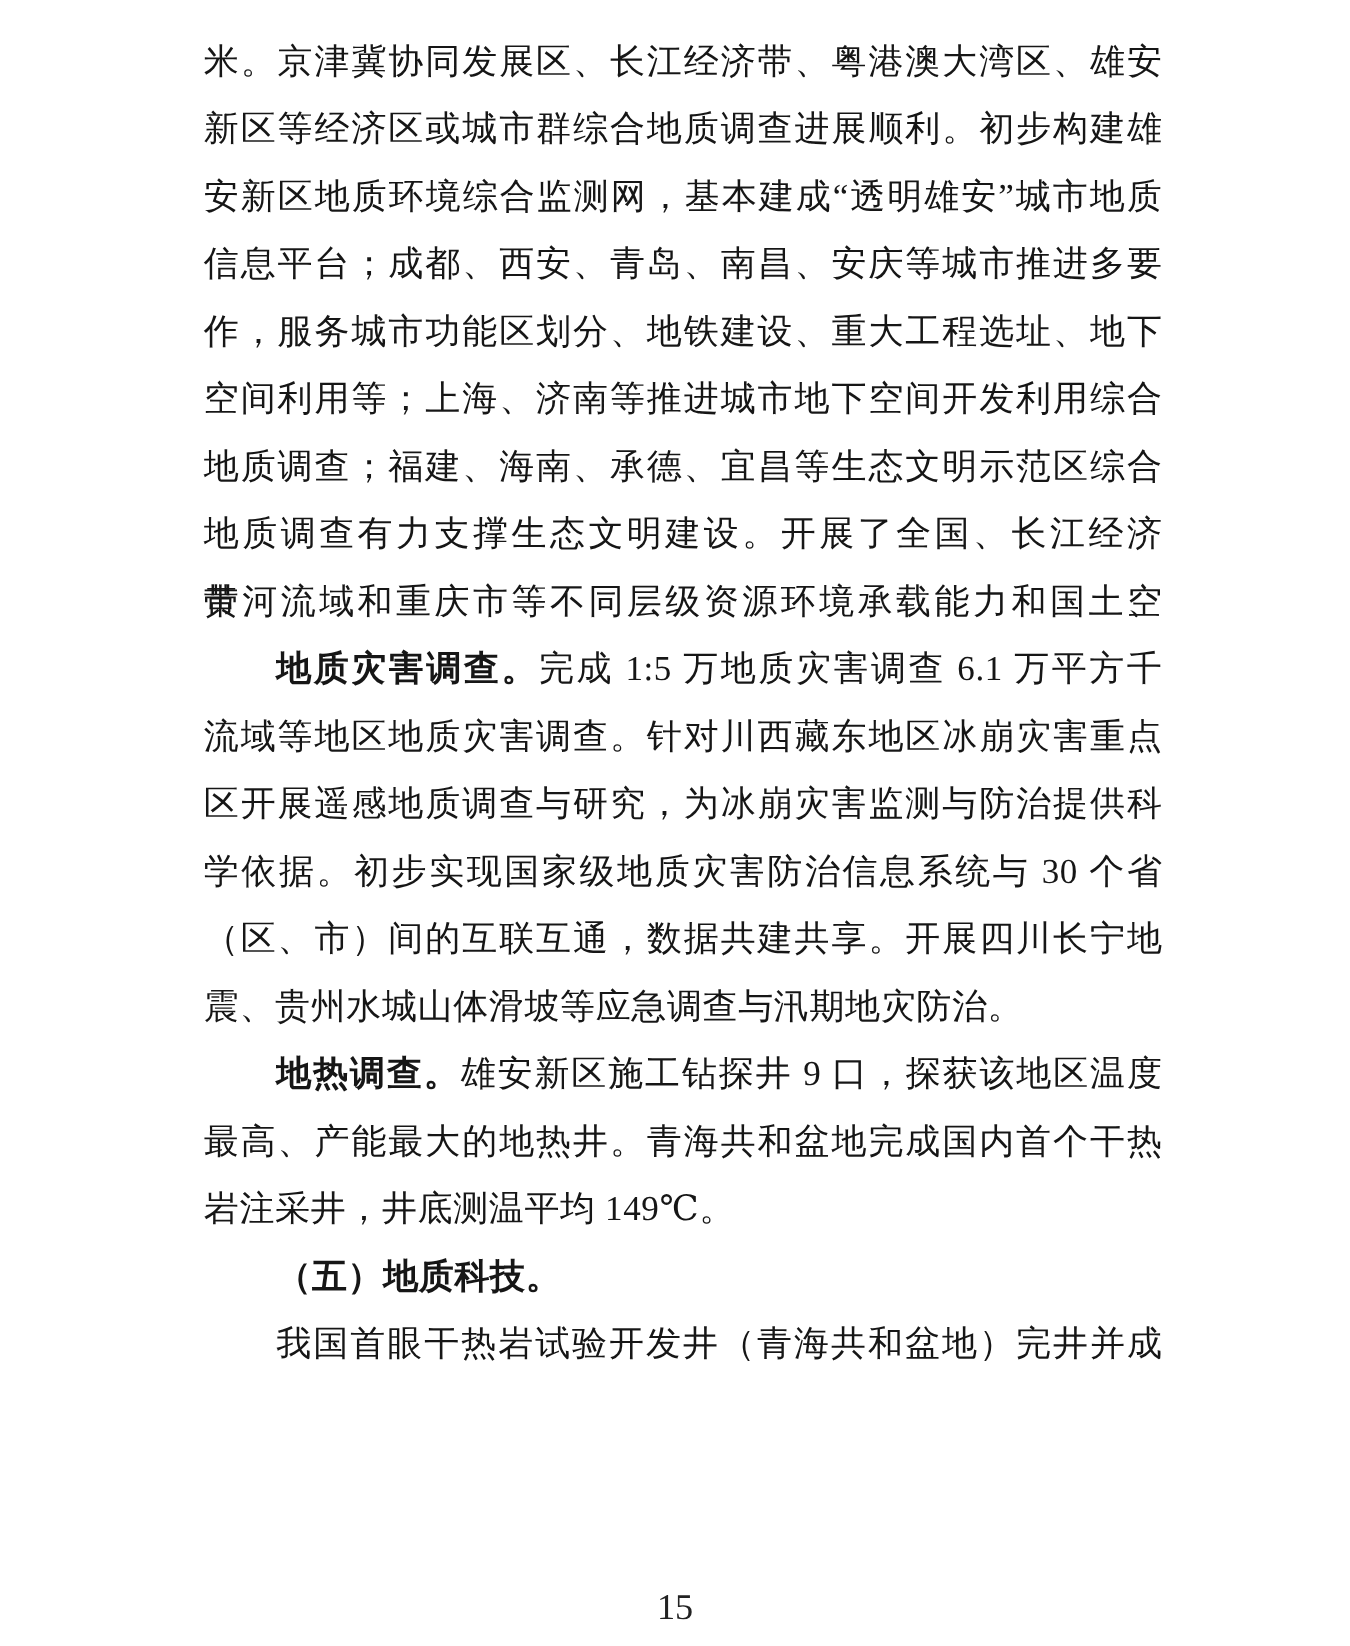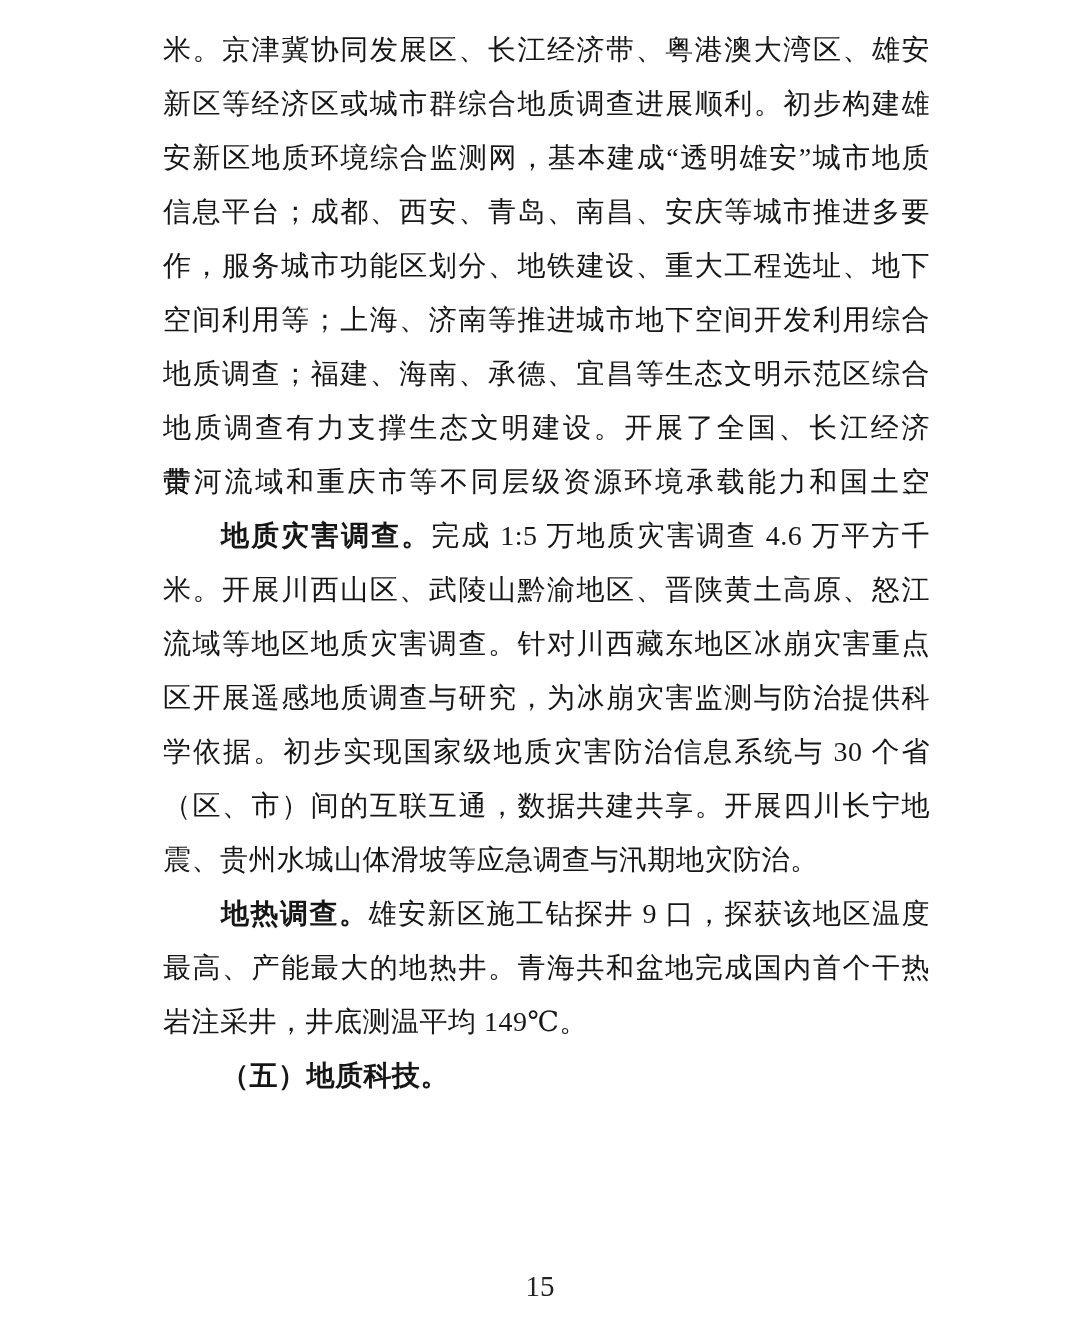--- a/index.html
+++ b/index.html
@@ -61,33 +61,33 @@
     <div class="line j"><span>米。京津冀协同发展区、长江经济带、粤港澳大湾区、雄安</span></div>
     <div class="line j"><span>新区等经济区或城市群综合地质调查进展顺利。初步构建雄</span></div>
     <div class="line j"><span>安新区地质环境综合监测网，基本建成“透明雄安”城市地质</span></div>
     <div class="line j"><span>信息平台；成都、西安、青岛、南昌、安庆等城市推进多要</span></div>
     <div class="line j"><span>作，服务城市功能区划分、地铁建设、重大工程选址、地下</span></div>
     <div class="line j"><span>空间利用等；上海、济南等推进城市地下空间开发利用综合</span></div>
     <div class="line j"><span>地质调查；福建、海南、承德、宜昌等生态文明示范区综合</span></div>
     <div class="line j"><span>地质调查有力支撑生态文明建设。开展了全国、长江经济带、</span></div>
     <div class="line j"><span>黄河流域和重庆市等不同层级资源环境承载能力和国土空</span></div>
 
-    <div class="line j i"><b class="lead">地质灾害调查。</b><span>完成 1:5 万地质灾害调查 4.6 万平方千</span></div>
-    <div class="line j"><span>米。开展川西山区、武陵山黔渝地区、晋陕黄土高原、怒江</span></div>
+    <div class="line j i"><b class="lead">地质灾害调查。</b><span>完成 1:5 万地质灾害调查 6.1 万平方千</span></div>
     <div class="line j"><span>流域等地区地质灾害调查。针对川西藏东地区冰崩灾害重点</span></div>
     <div class="line j"><span>区开展遥感地质调查与研究，为冰崩灾害监测与防治提供科</span></div>
     <div class="line j"><span>学依据。初步实现国家级地质灾害防治信息系统与 30 个省</span></div>
     <div class="line j"><span>（区、市）间的互联互通，数据共建共享。开展四川长宁地</span></div>
     <div class="line e"><span>震、贵州水城山体滑坡等应急调查与汛期地灾防治。</span></div>
 
     <div class="line j i"><b class="lead">地热调查。</b><span>雄安新区施工钻探井 9 口，探获该地区温度</span></div>
     <div class="line j"><span>最高、产能最大的地热井。青海共和盆地完成国内首个干热</span></div>
     <div class="line e"><span>岩注采井，井底测温平均 149℃。</span></div>
 
     <div class="line e i"><b class="lead">（五）地质科技。</b></div>
 
+    <div class="line j i"><span>我国首眼干热岩试验开发井（青海共和盆地）完井并成</span></div>
 
   </div>
 
   <div class="footer">
     <span class="page-number">15</span>
   </div>
 </div>
 
 </body></html>

